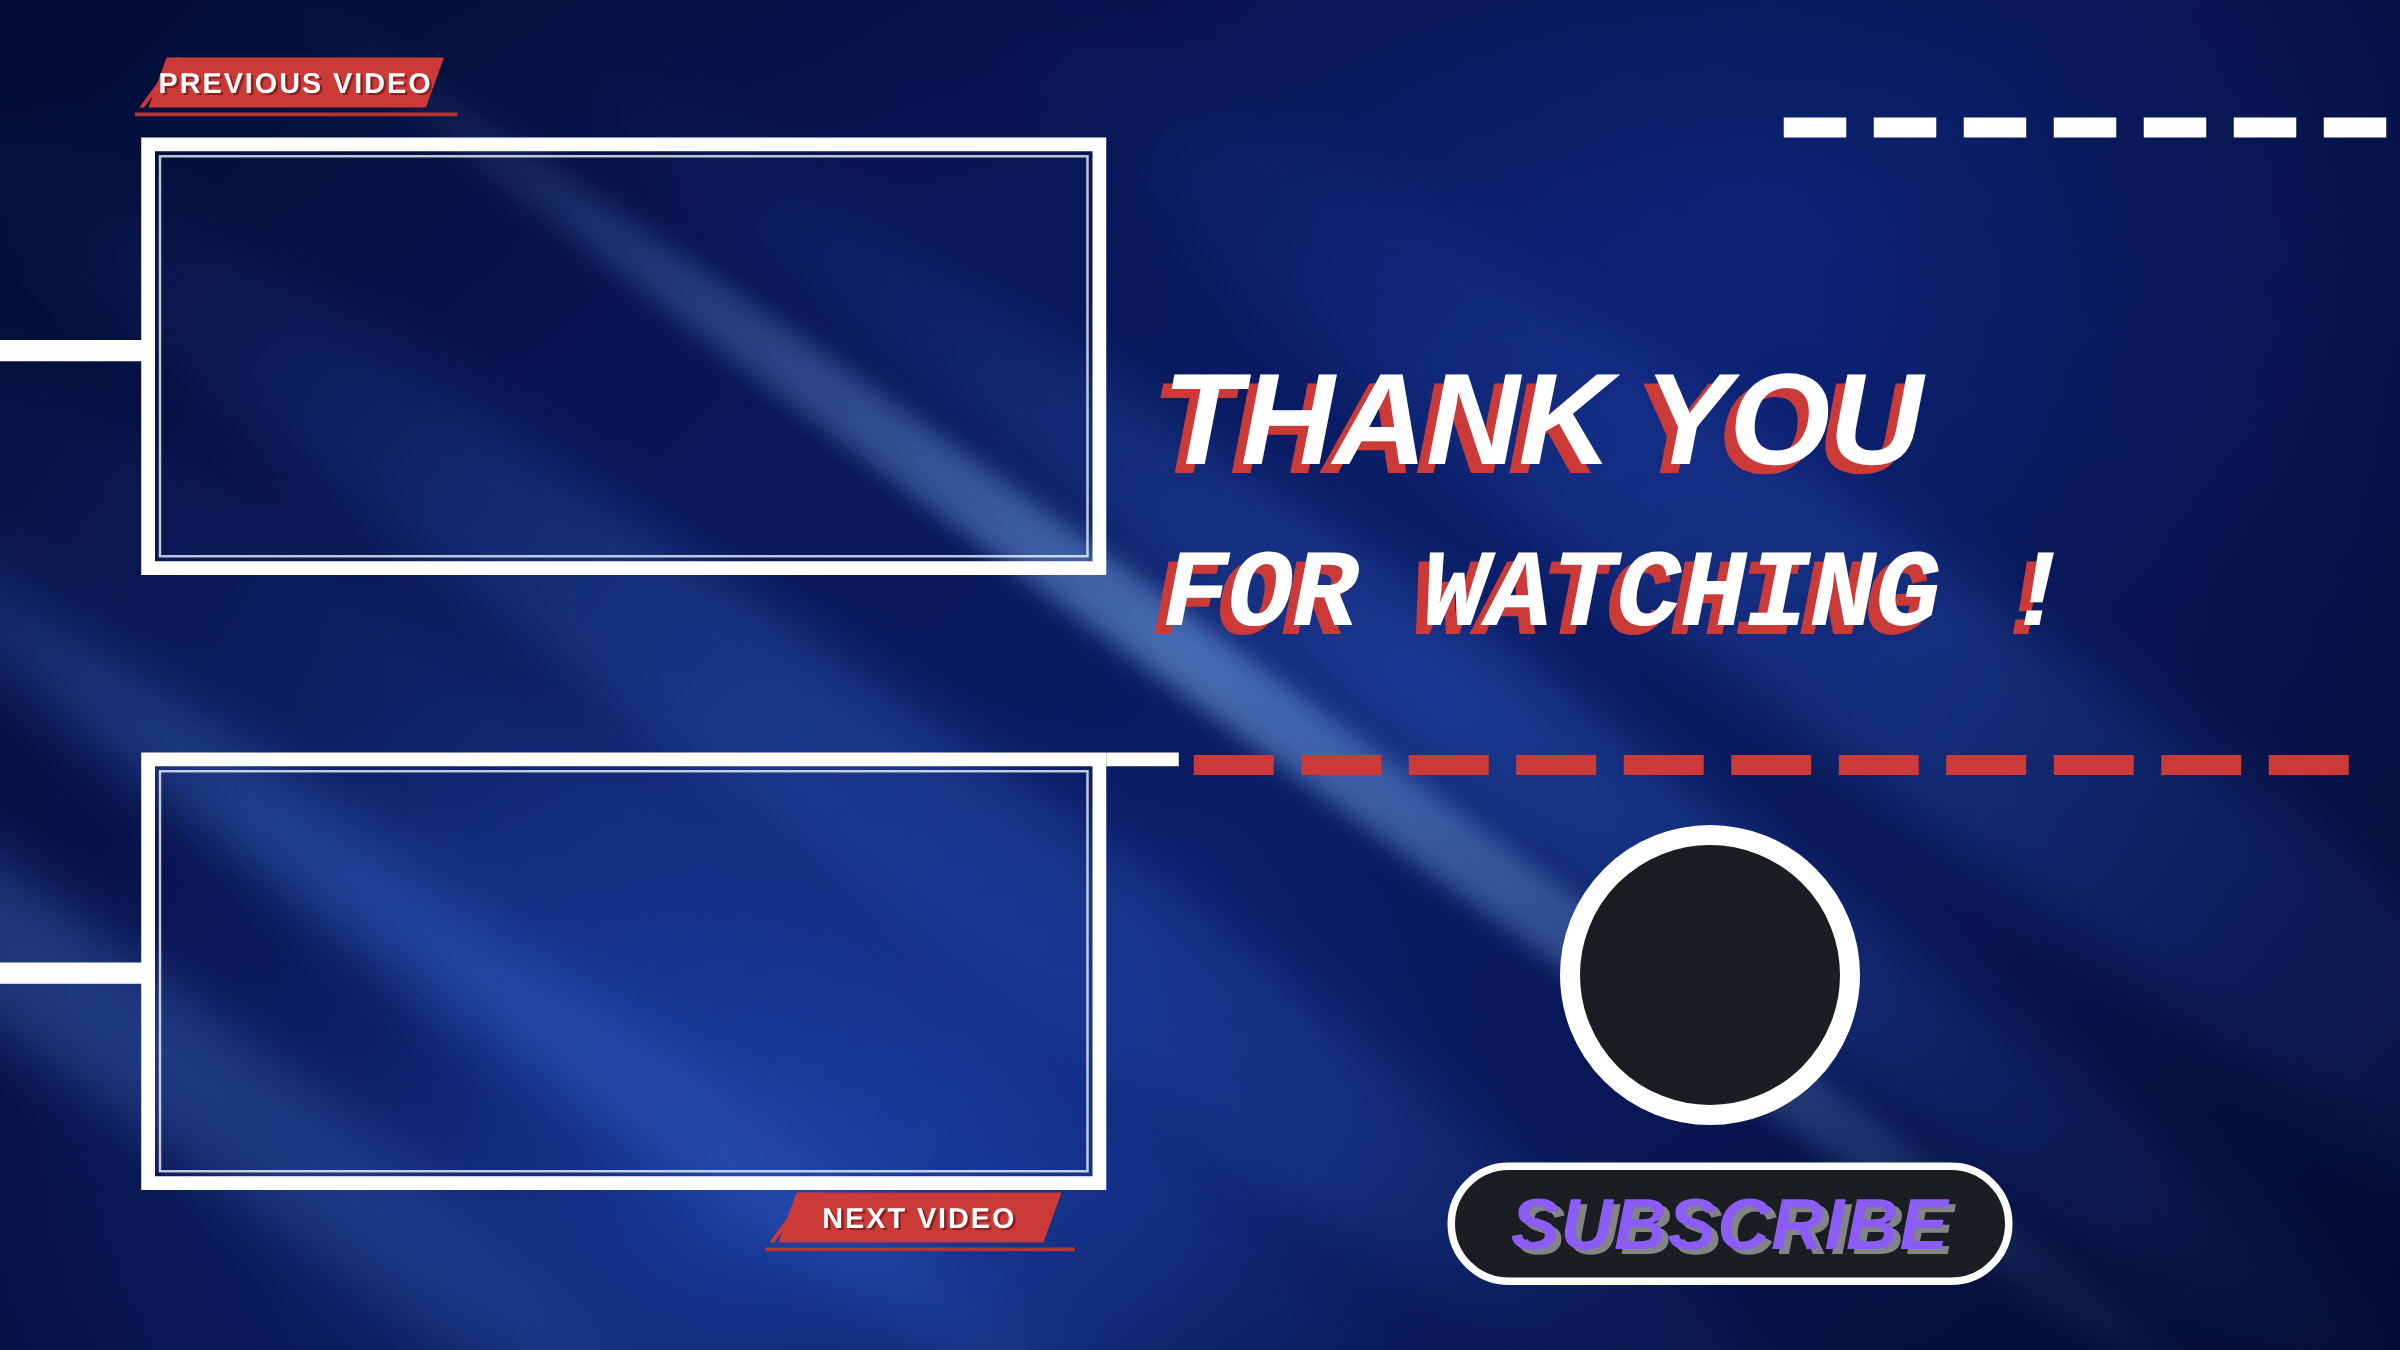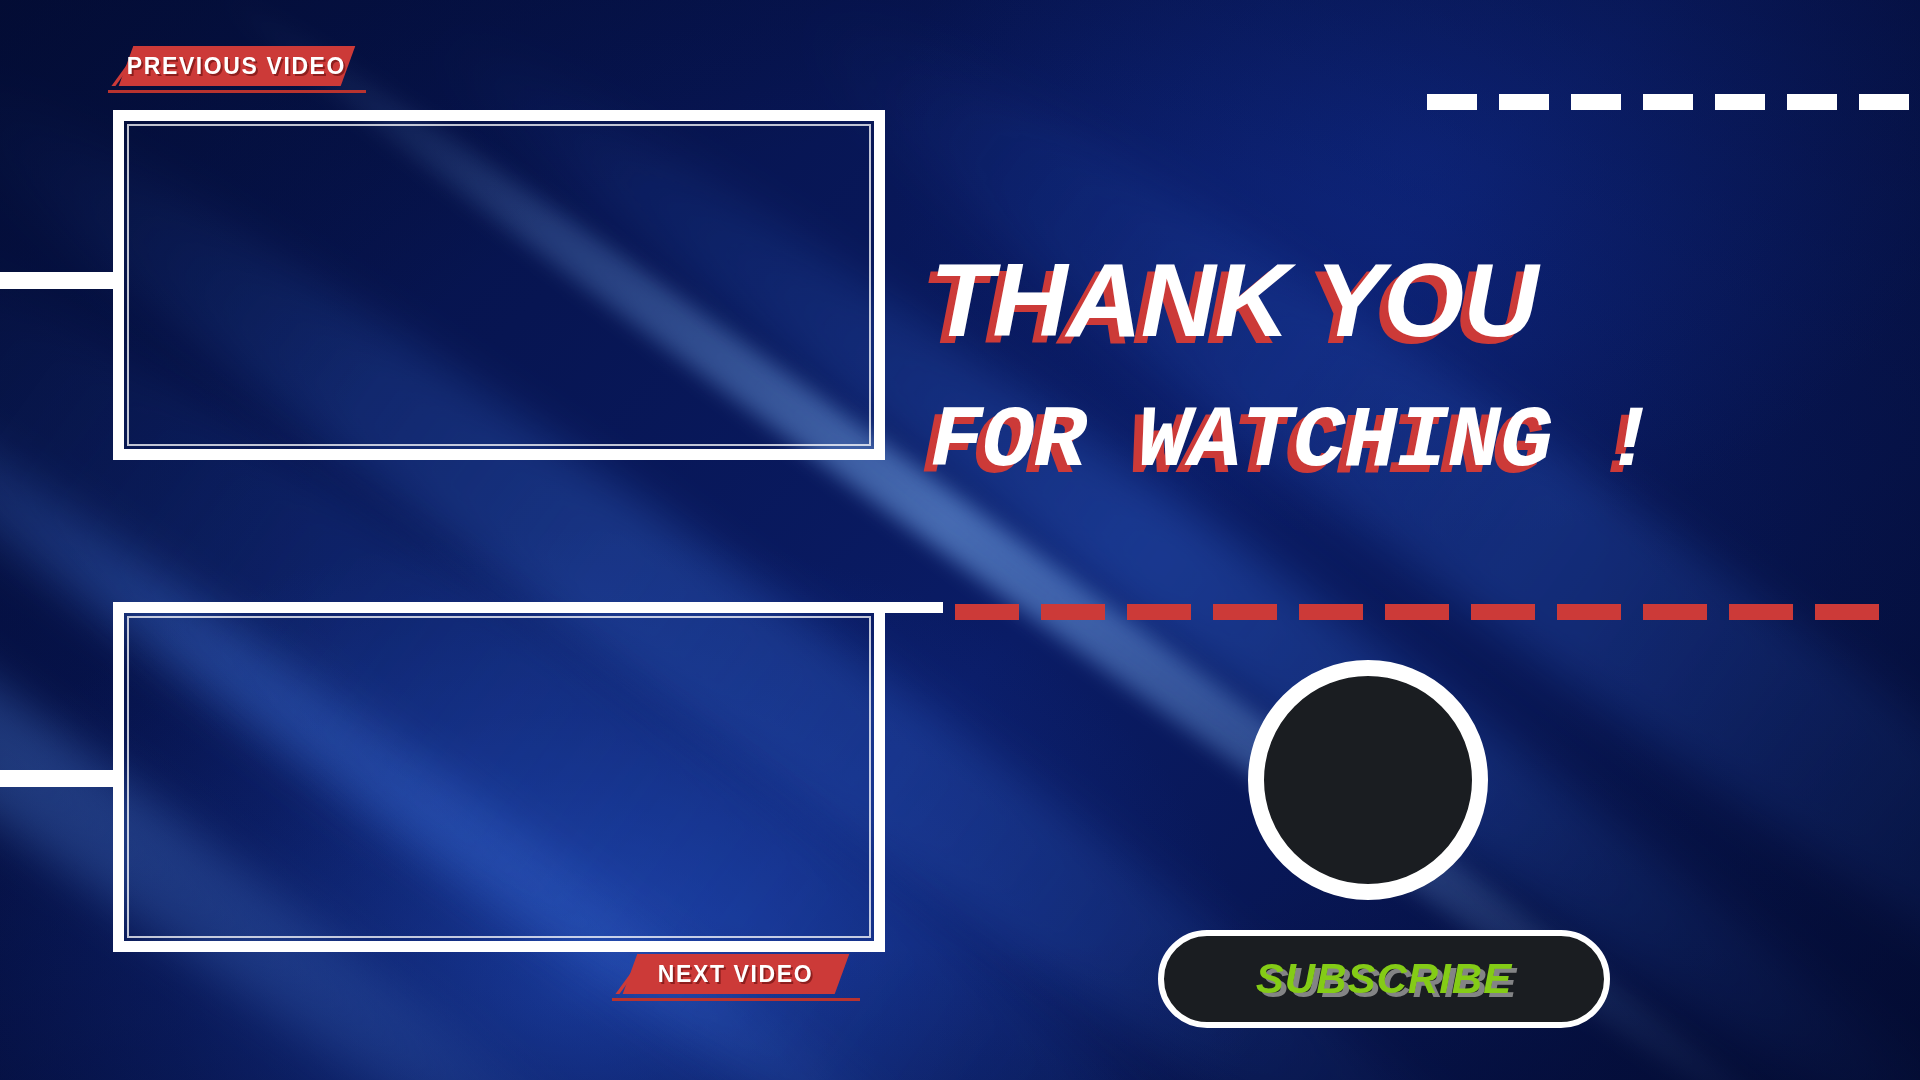--- a/index.html
+++ b/index.html
@@ -117,43 +117,43 @@
   .hl-line {
     color:#ffffff;
     font-weight:bold;
     font-style:italic;
     font-family:"Liberation Sans","DejaVu Sans",sans-serif;
     letter-spacing:-1px;
     line-height:1.0;
     text-shadow:-9px 7px 0 #cc3a38;
     white-space:nowrap;
   }
-  #headline-line1 { font-size:104px; }
+  #headline-line1 { font-size:104px;margin-top:36px; }
   #headline-line2 { font-size:88px; margin-top:46px;font-family:Liberation Mono, monospace; }
 
   
   #avatar {
     position:absolute; left:1248px; top:660px;
     width:240px; height:240px; border-radius:50%;
     background:#1a1d21;
     border:16px solid #ffffff;
   }
   #subscribe-button {
     position:absolute; left:1158px; top:930px;
     width:452px; height:98px;
     border-radius:49px;
     background:#1a1d21;
     border:6px solid #ffffff;
     display:flex; align-items:center; justify-content:center;
     cursor:pointer;
   }
   #subscribe-label {
-    color:#84cc16;
+    color:#8b5cf6;
     font-weight:bold; font-style:italic;
-    font-size:42px; letter-spacing:1px;
+    font-size:58px; letter-spacing:1px;
     font-family:"Liberation Sans","DejaVu Sans",sans-serif;
     text-shadow:5px 4px 0 rgba(150,150,150,.85);
     white-space:nowrap;
   }
 </style>
 </head>
 <body>
 
 <div id="stage">
 

